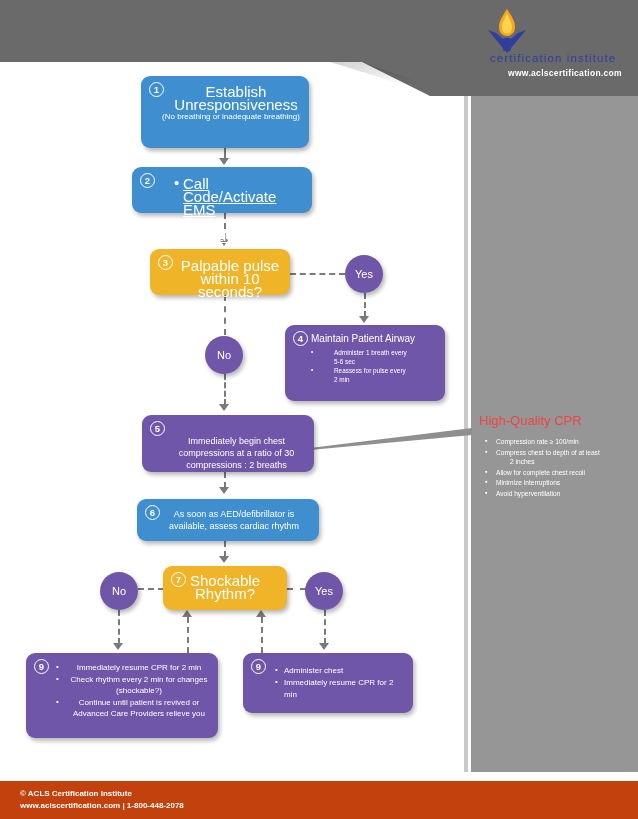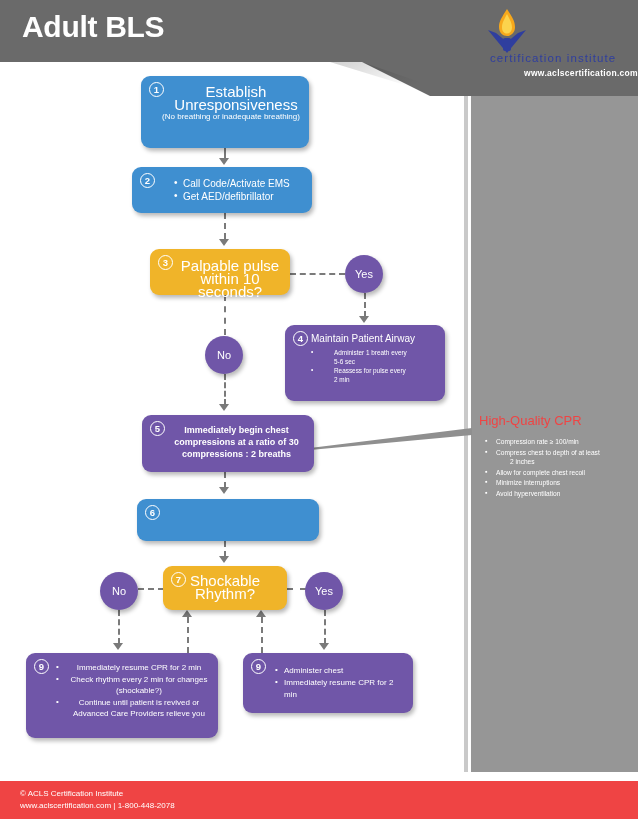--- a/index.html
+++ b/index.html
@@ -40,21 +40,21 @@
     position: absolute; left: 40px; top: 6px;
     font-size: 36px; font-weight: bold; color: #e8252a;
     letter-spacing: 1px; line-height: 38px;
   }
   .logo-sub {
     position: absolute; left: 8px; top: 46px;
     font-size: 11.5px; color: #2f3e9e; letter-spacing: 1.1px;
   }
   .logo-url {
     position: absolute; left: 26px; top: 62px;
-    font-size: 8.5px; color: #ffffff; letter-spacing: 0.3px; font-weight:bold;margin-left:16px;
+    font-size: 8.5px; color: #ffffff; letter-spacing: 0.3px; font-weight:bold;
   }
 
   
   .side-divider {
     position: absolute; left: 464px; top: 96px; width: 4px; height: 676px;
     background: #c9c9c9;
   }
   .side-panel {
     position: absolute; left: 471px; top: 96px; width: 167px; height: 676px;
     background: #969696;
@@ -79,21 +79,21 @@
   
   .wedge {
     position: absolute; left: 310px; top: 428px; width: 162px; height: 22px;
     background: #8f8f8f;
     clip-path: polygon(0 20px, 162px 0, 162px 7px, 0 22px);
   }
 
   
   .footer {
     position: absolute; left: 0; top: 781px; width: 638px; height: 38px;
-    background: #ef4444; color: #ffffff;
+    background: #c2410c; color: #ffffff; font-weight: bold;
   }
   .footer-left { position: absolute; left: 20px; top: 7px; font-size: 8px; line-height: 12px; }
   .footer-right { position: absolute; right: 18px; top: 7px; font-size: 8px; line-height: 12px; text-align: right; }
 
   
   .node {
     position: absolute; border-radius: 9px; color: #ffffff;
     box-shadow: 2px 3px 4px rgba(0,0,0,0.28);
     text-align: center;
   }
@@ -121,32 +121,32 @@
     font-size: 11px; line-height: 38px; text-align: center;
     box-shadow: 2px 3px 4px rgba(0,0,0,0.28);
   }
 
   
   #n1 { left:141px; top:76px;  width:168px; height:72px; }
   #n1 .title { position:absolute; left:30px; top:9px;  width:130px; }
   #n1 .small { position:absolute; left:20px; top:36px; width:140px; }
 
   #n2 { left:132px; top:167px; width:180px; height:46px; }
-  #n2 ul { position:absolute; left:42px; top:10px; width:132px; font-size:10px; line-height:13px; }
+  #n2 ul { position:absolute; left:42px; top:10px; width:132px; font-size:15px; line-height:13px;text-decoration:underline; }
 
   #n3 { left:150px; top:249px; width:140px; height:46px; }
   #n3 .title { position:absolute; left:26px; top:10px; width:108px; }
 
   #n4 { left:285px; top:325px; width:160px; height:76px; }
   #n4 .title { position:absolute; left:26px; top:7px; width:130px; text-align:left; font-size:10px; }
   #n4 ul { position:absolute; left:26px; top:23px; width:130px; font-size:6.4px; line-height:9px; }
   #n4 ul li span { display:block; padding-left: 14px; }
 
   #n5 { left:142px; top:415px; width:172px; height:57px; }
-  #n5 .title { position:absolute; left:22px; top:9px; width:145px; font-size:9px; line-height:12px;font-weight:bold; }
+  #n5 .title { position:absolute; left:22px; top:20px; width:145px; font-size:9px; line-height:12px; }
 
   #n6 { left:137px; top:499px; width:182px; height:42px; }
   #n6 .title { position:absolute; left:22px; top:9px; width:150px; font-size:9px; line-height:12px; }
 
   #n7 { left:163px; top:566px; width:124px; height:44px; }
   #n7 .title { position:absolute; left:16px; top:8px; width:92px; }
 
   #n8 { left:26px; top:653px; width:192px; height:85px; }
   #n8 ul { position:absolute; left:30px; top:9px; width:156px; font-size:8px; line-height:11.5px; text-align:center; }
   #n8 ul li { padding-left: 10px; text-align:center; }
@@ -172,21 +172,20 @@
   .arrow-u { border-bottom: 7px solid #7a7a7a; }
 </style>
 </head>
 <body>
 
 <div id="page">
 
   <div class="header-bar"></div>
   <div class="header-ext"></div>
   <div class="header-ext-shadow"></div>
-  <div class="page-title">Adult BLS</div>
 
   <div class="logo">
     <svg class="logo-flame" viewBox="0 0 42 48">
       <path d="M21 1 C16 9 13 13 13 19 C13 25 17 28 21 28 C25 28 29 25 29 19 C29 13 26 9 21 1 Z" fill="#f6a81c"></path>
       <path d="M21 6 C18 12 16 15 16 19.5 C16 23.5 18.5 25.5 21 25.5 C23.5 25.5 26 23.5 26 19.5 C26 15 24 12 21 6 Z" fill="#fbd34d"></path>
       <path d="M2 22 L21 45 L40 22 L32 25 L21 34 L10 25 Z" fill="#2f3e9e"></path>
       <rect x="17" y="30" width="8" height="13" rx="2" fill="#2f3e9e"></rect>
     </svg>
     <div class="logo-sub">certification institute</div>
     <div class="logo-url">www.aclscertification.com</div>
@@ -275,20 +274,21 @@
     </ul>
   </div>
 
   <div class="node purple" id="n5">
     <div class="badge">5</div>
     <div class="title">Immediately begin chest compressions at a ratio of 30 compressions : 2 breaths</div>
   </div>
 
   <div class="node blue" id="n6">
     <div class="badge">6</div>
+    <div class="title">As soon as AED/defibrillator is available, assess cardiac rhythm</div>
   </div>
 
   <div class="node orange" id="n7">
     <div class="badge">7</div>
     <div class="title">Shockable Rhythm?</div>
   </div>
 
   <div class="node purple" id="n8">
     <div class="badge">9</div>
     <ul>

